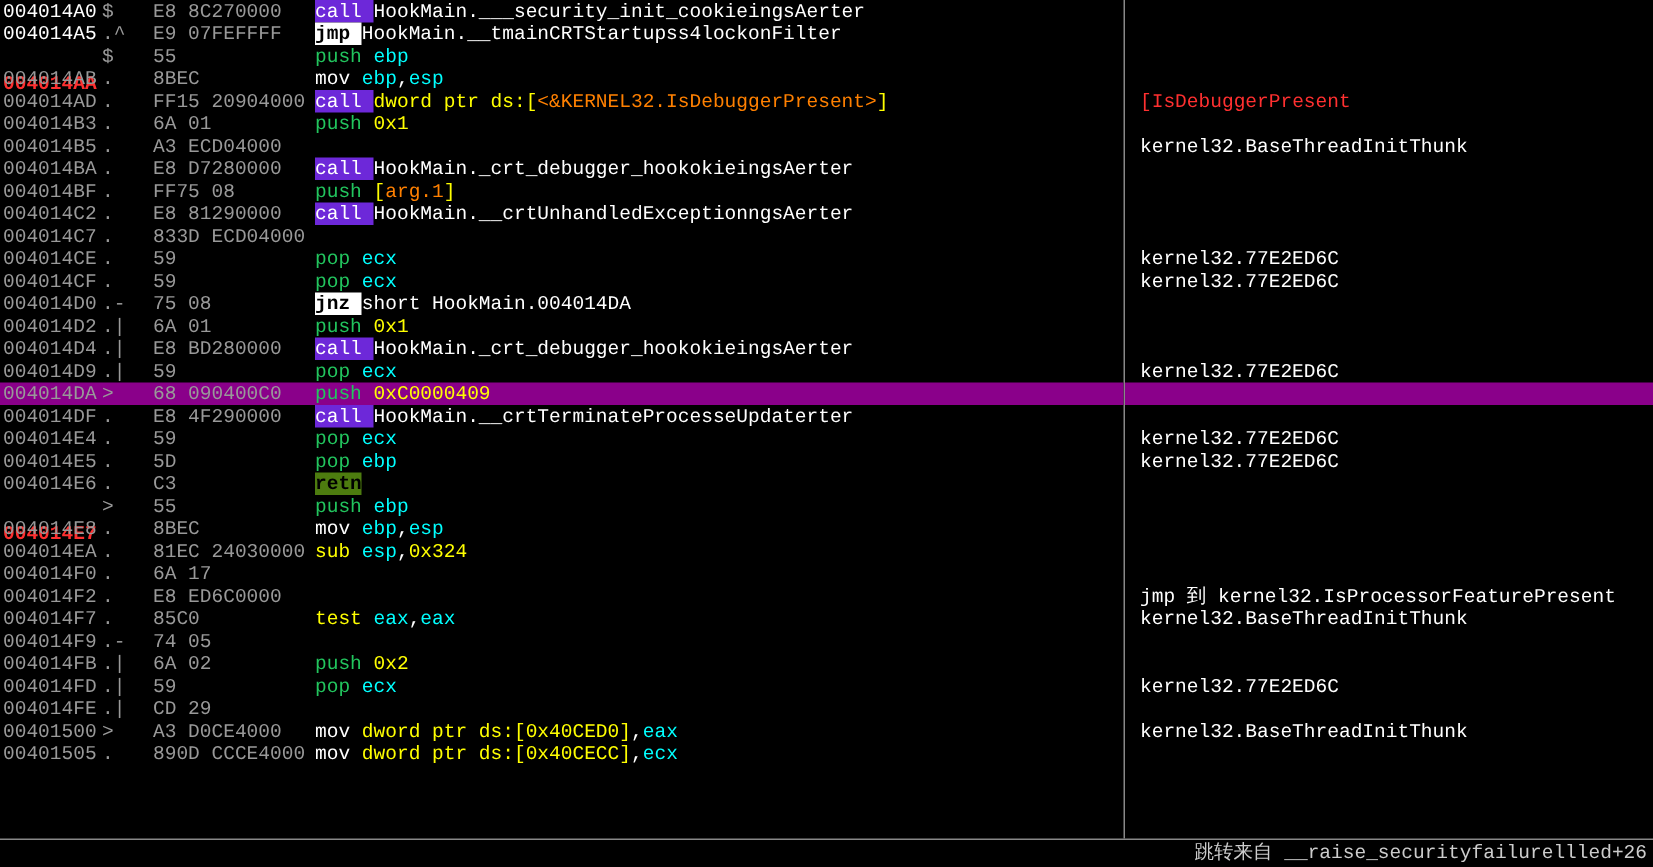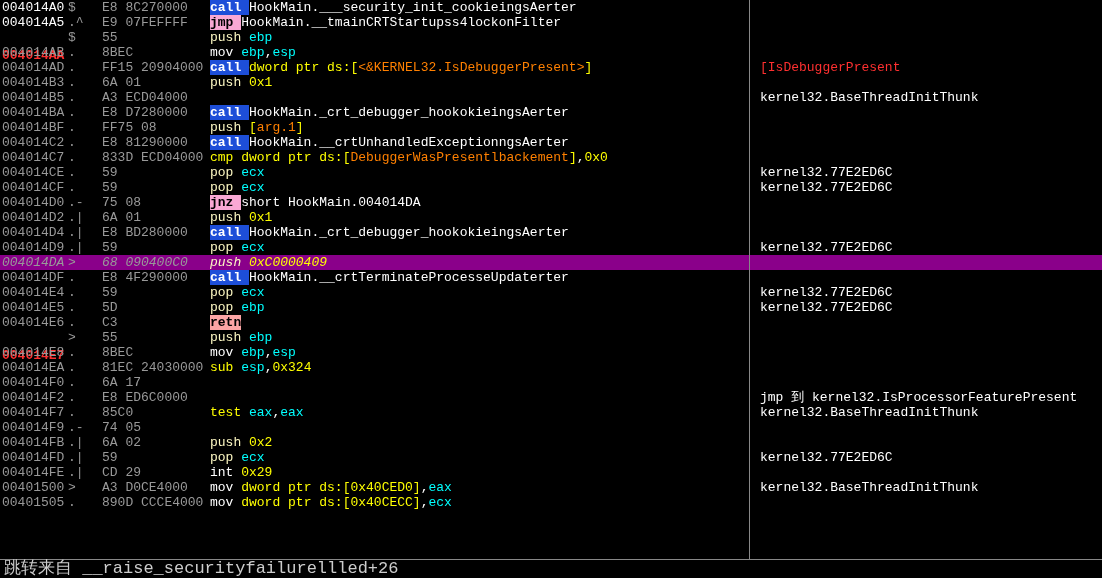--- a/index.html
+++ b/index.html
@@ -12,70 +12,70 @@
   .main { display:flex; height:559px; }
   .left { width:750px; border-right:1px solid #888; }
   .right { width:352px; }
   .row { display:flex; height:15px; align-items:center; white-space:pre; }
   .addr { width:68px; padding-left:2px; }
   .addr-red   { color:#ff3030; font-weight:bold;margin-top:36px; }
   .addr-dim   { color:#999; }
   .mark { width:34px; color:#999; }
   .bytes { width:108px; color:#999; }
   .instr { flex:1; }
-  .hl { background:#8a008a;font-style:italic; }
+  .hl { background:#8a008a; }
   .w  { color:#fff; }
   .cy { color:#00ffff;font-family:Liberation Mono, monospace; }
-  .bl { color:#fef9c3; }
+  .bl { color:#22c55e; }
   .ye { color:#ffff00; }
   .or { color:#ff8000; }
   .rd { color:#ff3030; }
-  .op-call { background:#1d4ed8; color:#fff; font-weight:bold; }
-  .op-jmp  { background:#f9a8d4; color:#000; font-weight:bold; }
-  .op-retn { background:#fca5a5; color:#000; font-weight:bold; }
+  .op-call { background:#6d28d9; color:#fff; font-weight:normal; }
+  .op-jmp  { background:#ffffff; color:#000; font-weight:bold; }
+  .op-retn { background:#4d7c0f; color:#000; font-weight:bold; }
   .rcell { padding-left:10px; height:15px; display:flex; align-items:center; white-space:pre; }
-  .status { height:18px; border-top:1px solid #888; color:#ccc; padding:2px 4px; font-size:17px; }
+  .status { height:18px; border-top:1px solid #888; color:#ccc; padding:2px 4px; font-size:13px;text-align:right; }
 </style>
 </head>
 <body>
 
 <div class="main">
   <div class="left" id="left-pane">
       <div class="row"><span class="addr w">004014A0</span><span class="mark">$  </span><span class="bytes">E8 8C270000</span><span class="instr"><span class="op-call">call </span><span class="w">HookMain.___security_init_cookieingsAerter</span></span></div>
       <div class="row"><span class="addr w">004014A5</span><span class="mark">.^ </span><span class="bytes">E9 07FEFFFF</span><span class="instr"><span class="op-jmp">jmp </span><span class="w">HookMain.__tmainCRTStartupss4lockonFilter</span></span></div>
       <div class="row"><span class="addr addr-red">004014AA</span><span class="mark">$  </span><span class="bytes">55</span><span class="instr"><span class="bl">push </span><span class="cy">ebp</span></span></div>
       <div class="row"><span class="addr addr-dim">004014AB</span><span class="mark">.  </span><span class="bytes">8BEC</span><span class="instr"><span class="w">mov </span><span class="cy">ebp</span><span class="w">,</span><span class="cy">esp</span></span></div>
       <div class="row"><span class="addr addr-dim">004014AD</span><span class="mark">.  </span><span class="bytes">FF15 20904000</span><span class="instr"><span class="op-call">call </span><span class="ye">dword ptr ds:[</span><span class="or">&lt;&amp;KERNEL32.IsDebuggerPresent&gt;</span><span class="ye">]</span></span></div>
       <div class="row"><span class="addr addr-dim">004014B3</span><span class="mark">.  </span><span class="bytes">6A 01</span><span class="instr"><span class="bl">push </span><span class="ye">0x1</span></span></div>
       <div class="row"><span class="addr addr-dim">004014B5</span><span class="mark">.  </span><span class="bytes">A3 ECD04000</span></div>
       <div class="row"><span class="addr addr-dim">004014BA</span><span class="mark">.  </span><span class="bytes">E8 D7280000</span><span class="instr"><span class="op-call">call </span><span class="w">HookMain._crt_debugger_hookokieingsAerter</span></span></div>
       <div class="row"><span class="addr addr-dim">004014BF</span><span class="mark">.  </span><span class="bytes">FF75 08</span><span class="instr"><span class="bl">push </span><span class="ye">[</span><span class="or">arg.1</span><span class="ye">]</span></span></div>
       <div class="row"><span class="addr addr-dim">004014C2</span><span class="mark">.  </span><span class="bytes">E8 81290000</span><span class="instr"><span class="op-call">call </span><span class="w">HookMain.__crtUnhandledExceptionngsAerter</span></span></div>
-      <div class="row"><span class="addr addr-dim">004014C7</span><span class="mark">.  </span><span class="bytes">833D ECD04000</span><span class="instr"><span class="ye">cmp </span><span class="ye">dword ptr ds:[</span><span class="or">DebuggerWasPresentlbackement</span><span class="ye">]</span><span class="w">,</span><span class="ye">0x0</span></span></div>
+      <div class="row"><span class="addr addr-dim">004014C7</span><span class="mark">.  </span><span class="bytes">833D ECD04000</span></div>
       <div class="row"><span class="addr addr-dim">004014CE</span><span class="mark">.  </span><span class="bytes">59</span><span class="instr"><span class="bl">pop </span><span class="cy">ecx</span></span></div>
       <div class="row"><span class="addr addr-dim">004014CF</span><span class="mark">.  </span><span class="bytes">59</span><span class="instr"><span class="bl">pop </span><span class="cy">ecx</span></span></div>
       <div class="row"><span class="addr addr-dim">004014D0</span><span class="mark">.- </span><span class="bytes">75 08</span><span class="instr"><span class="op-jmp">jnz </span><span class="w">short HookMain.004014DA</span></span></div>
       <div class="row"><span class="addr addr-dim">004014D2</span><span class="mark">.| </span><span class="bytes">6A 01</span><span class="instr"><span class="bl">push </span><span class="ye">0x1</span></span></div>
       <div class="row"><span class="addr addr-dim">004014D4</span><span class="mark">.| </span><span class="bytes">E8 BD280000</span><span class="instr"><span class="op-call">call </span><span class="w">HookMain._crt_debugger_hookokieingsAerter</span></span></div>
       <div class="row"><span class="addr addr-dim">004014D9</span><span class="mark">.| </span><span class="bytes">59</span><span class="instr"><span class="bl">pop </span><span class="cy">ecx</span></span></div>
       <div class="row hl"><span class="addr addr-dim">004014DA</span><span class="mark">&gt;  </span><span class="bytes">68 090400C0</span><span class="instr"><span class="bl">push </span><span class="ye">0xC0000409</span></span></div>
       <div class="row"><span class="addr addr-dim">004014DF</span><span class="mark">.  </span><span class="bytes">E8 4F290000</span><span class="instr"><span class="op-call">call </span><span class="w">HookMain.__crtTerminateProcesseUpdaterter</span></span></div>
       <div class="row"><span class="addr addr-dim">004014E4</span><span class="mark">.  </span><span class="bytes">59</span><span class="instr"><span class="bl">pop </span><span class="cy">ecx</span></span></div>
       <div class="row"><span class="addr addr-dim">004014E5</span><span class="mark">.  </span><span class="bytes">5D</span><span class="instr"><span class="bl">pop </span><span class="cy">ebp</span></span></div>
       <div class="row"><span class="addr addr-dim">004014E6</span><span class="mark">.  </span><span class="bytes">C3</span><span class="instr"><span class="op-retn">retn</span></span></div>
       <div class="row"><span class="addr addr-red">004014E7</span><span class="mark">&gt;  </span><span class="bytes">55</span><span class="instr"><span class="bl">push </span><span class="cy">ebp</span></span></div>
       <div class="row"><span class="addr addr-dim">004014E8</span><span class="mark">.  </span><span class="bytes">8BEC</span><span class="instr"><span class="w">mov </span><span class="cy">ebp</span><span class="w">,</span><span class="cy">esp</span></span></div>
       <div class="row"><span class="addr addr-dim">004014EA</span><span class="mark">.  </span><span class="bytes">81EC 24030000</span><span class="instr"><span class="ye">sub </span><span class="cy">esp</span><span class="w">,</span><span class="ye">0x324</span></span></div>
       <div class="row"><span class="addr addr-dim">004014F0</span><span class="mark">.  </span><span class="bytes">6A 17</span></div>
       <div class="row"><span class="addr addr-dim">004014F2</span><span class="mark">.  </span><span class="bytes">E8 ED6C0000</span></div>
       <div class="row"><span class="addr addr-dim">004014F7</span><span class="mark">.  </span><span class="bytes">85C0</span><span class="instr"><span class="ye">test </span><span class="cy">eax</span><span class="w">,</span><span class="cy">eax</span></span></div>
       <div class="row"><span class="addr addr-dim">004014F9</span><span class="mark">.- </span><span class="bytes">74 05</span></div>
       <div class="row"><span class="addr addr-dim">004014FB</span><span class="mark">.| </span><span class="bytes">6A 02</span><span class="instr"><span class="bl">push </span><span class="ye">0x2</span></span></div>
       <div class="row"><span class="addr addr-dim">004014FD</span><span class="mark">.| </span><span class="bytes">59</span><span class="instr"><span class="bl">pop </span><span class="cy">ecx</span></span></div>
-      <div class="row"><span class="addr addr-dim">004014FE</span><span class="mark">.| </span><span class="bytes">CD 29</span><span class="instr"><span class="w">int </span><span class="ye">0x29</span></span></div>
+      <div class="row"><span class="addr addr-dim">004014FE</span><span class="mark">.| </span><span class="bytes">CD 29</span></div>
       <div class="row"><span class="addr addr-dim">00401500</span><span class="mark">&gt;  </span><span class="bytes">A3 D0CE4000</span><span class="instr"><span class="w">mov </span><span class="ye">dword ptr ds:[</span><span class="ye">0x40CED0</span><span class="ye">]</span><span class="w">,</span><span class="cy">eax</span></span></div>
       <div class="row"><span class="addr addr-dim">00401505</span><span class="mark">.  </span><span class="bytes">890D CCCE4000</span><span class="instr"><span class="w">mov </span><span class="ye">dword ptr ds:[</span><span class="ye">0x40CECC</span><span class="ye">]</span><span class="w">,</span><span class="cy">ecx</span></span></div>
     </div>
   <div class="right" id="right-pane">
       <div class="rcell "></div>
       <div class="rcell "></div>
       <div class="rcell "></div>
       <div class="rcell "></div>
       <div class="rcell "><span class="rd">[</span><span class="rd">IsDebuggerPresent</span></div>
       <div class="rcell "></div>

